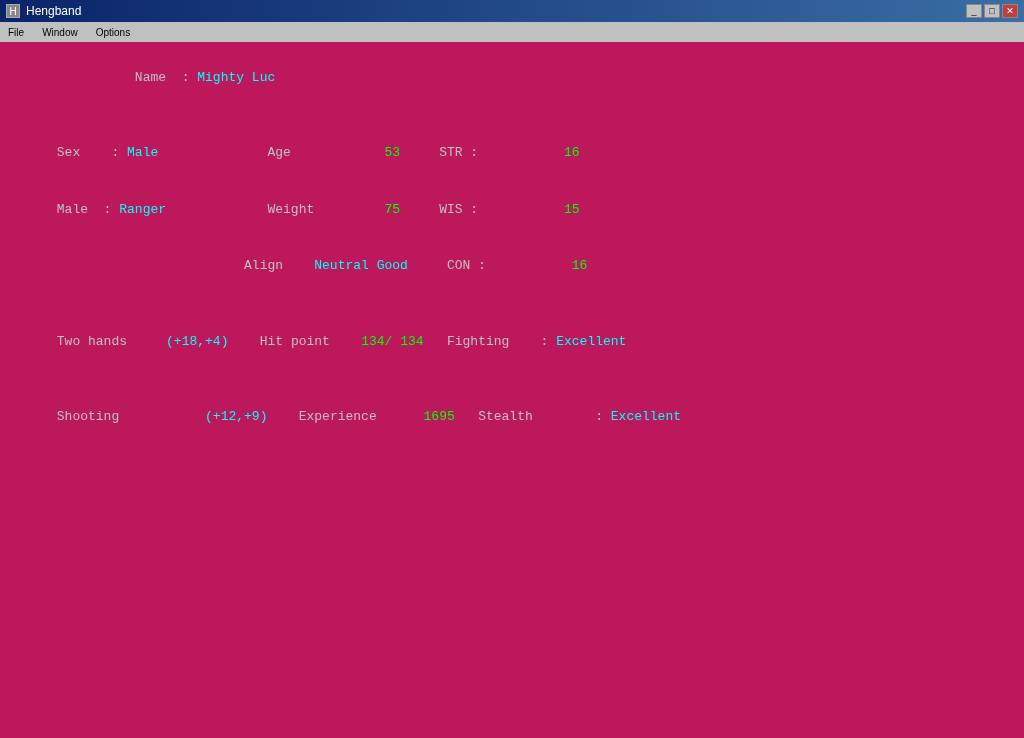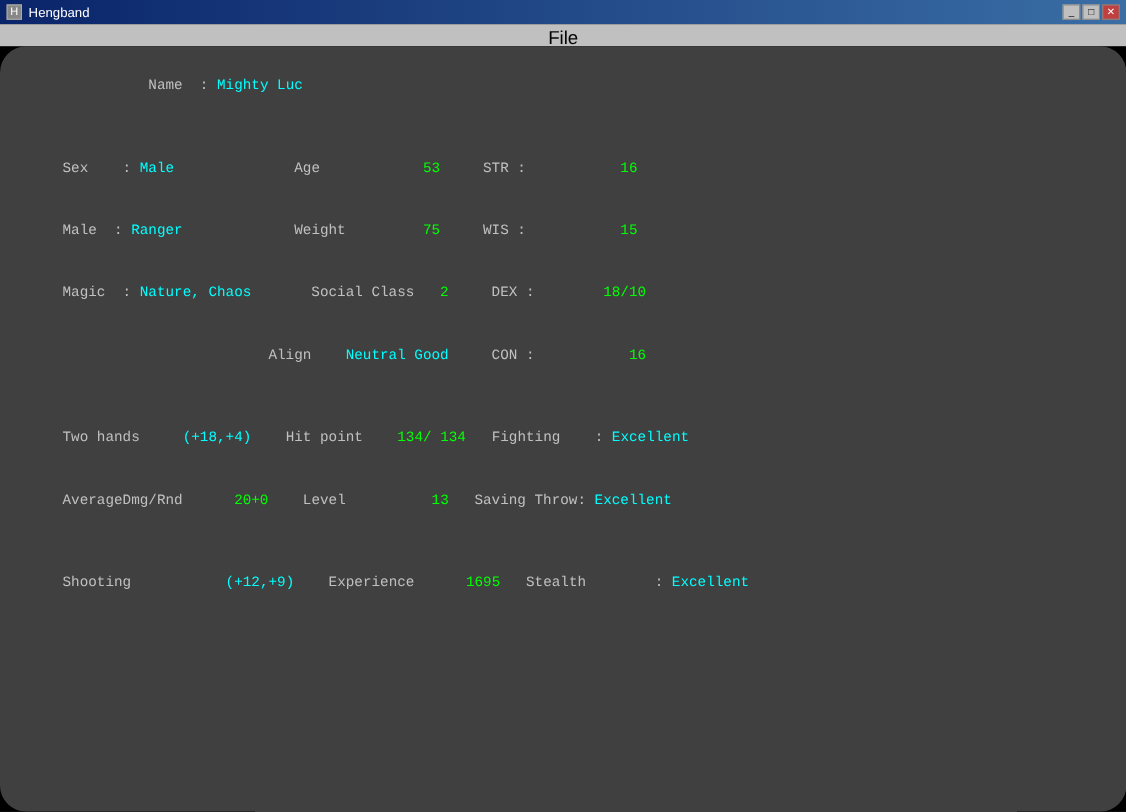--- a/index.html
+++ b/index.html
@@ -45,36 +45,34 @@
       background: #c0c0c0;
       border: 1px solid #888;
       font-size: 9px;
       display: flex; align-items: center; justify-content: center;
       cursor: pointer;
       color: #000;
     }
     .menubar {
       background: #c0c0c0;
       font-family: Arial, sans-serif;
-      font-size: 17px;
+      font-size: 10px;
       color: #000;
       padding: 2px 4px;
       display: flex;
       gap: 10px;
       height: 20px;
       align-items: center;
-      flex-direction: column;
     }
     .menubar span { cursor: pointer; padding: 1px 4px; }
     .content {
       flex: 1;
-      background: #404040;
+      background: #be185d;
       padding: 8px 10px;
       overflow: hidden;
-      border-radius: 24px;
     }
     .line {
       white-space: pre;
       line-height: 1.45;
     }
     .cyan { color: #00ffff; }
     .green { color: #00ff00; margin-top: 20px; }
     .white { color: #c0c0c0; }
     .excellent { color: #00ffff; }
     .superb { color: #00cccc; }
@@ -107,39 +105,33 @@
 
     <div class="line">
       <span class="white">Sex    : </span><span class="cyan">Male</span><span class="white">              </span><span class="white">Age            </span><span class="green">53</span><span class="white">     </span><span class="white">STR :</span><span class="white">           </span><span class="green">16</span>
     </div>
 
 
     <div class="line">
       <span class="white">Male  : </span><span class="cyan">Ranger</span><span class="white">             </span><span class="white">Weight         </span><span class="green">75</span><span class="white">     </span><span class="white">WIS :</span><span class="white">           </span><span class="green">15</span>
     </div>
 
-    <div class="line">
-      <span class="white">Magic  : </span><span class="cyan">Nature, Chaos</span><span class="white">       </span><span class="white">Social Class   </span><span class="green">2</span><span class="white">     </span><span class="white">DEX :</span><span class="white">        </span><span class="green">18/10</span>
-    </div>
 
     <div class="line">
       <span class="white">                        </span><span class="white">Align    </span><span class="cyan">Neutral Good</span><span class="white">     </span><span class="white">CON :</span><span class="white">           </span><span class="green">16</span>
     </div>
 
 
     <div class="line">&nbsp;</div>
 
     <div class="line">
       <span class="white">Two hands</span><span class="white">     </span><span class="cyan">(+18,+4)</span><span class="white">    </span><span class="white">Hit point</span><span class="white">    </span><span class="green">134/ 134</span><span class="white">   </span><span class="white">Fighting</span><span class="white">    : </span><span class="excellent">Excellent</span>
     </div>
 
 
-    <div class="line">
-      <span class="white">AverageDmg/Rnd</span><span class="white">      </span><span class="green">20+0</span><span class="white">    </span><span class="white">Level</span><span class="white">          </span><span class="green">13</span><span class="white">   </span><span class="white">Saving Throw:</span><span class="white"> </span><span class="excellent">Excellent</span>
-    </div>
 
     <div class="line">&nbsp;</div>
 
     <div class="line">
       <span class="white">Shooting</span><span class="white">           </span><span class="cyan">(+12,+9)</span><span class="white">    </span><span class="white">Experience</span><span class="white">      </span><span class="green">1695</span><span class="white">   </span><span class="white">Stealth</span><span class="white">        : </span><span class="excellent">Excellent</span>
     </div>
 
     <div class="line">
       
     </div>

